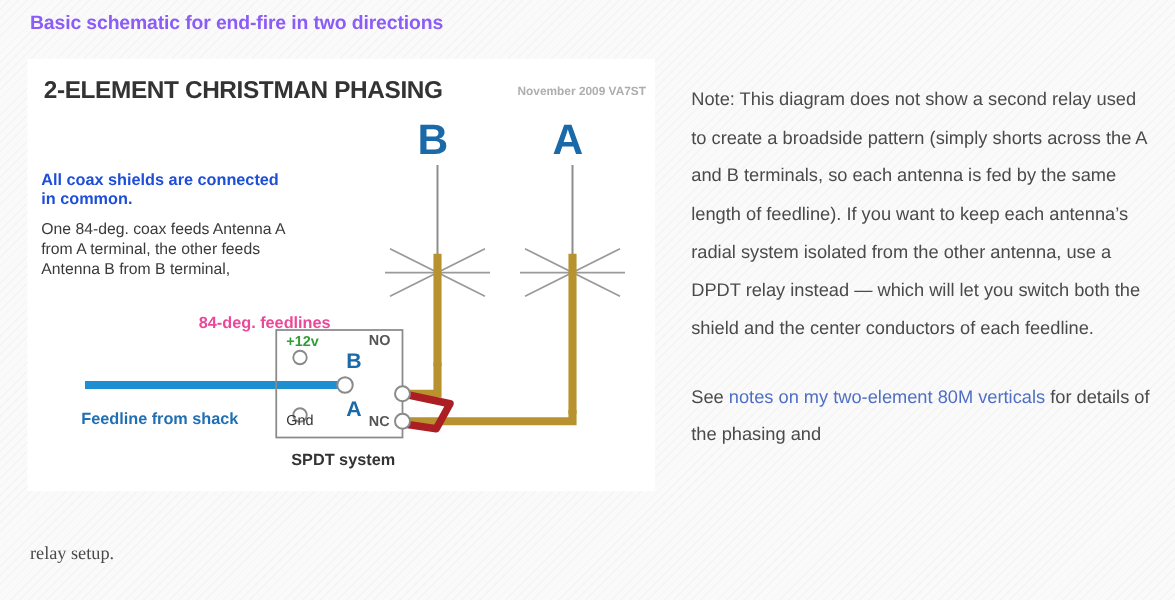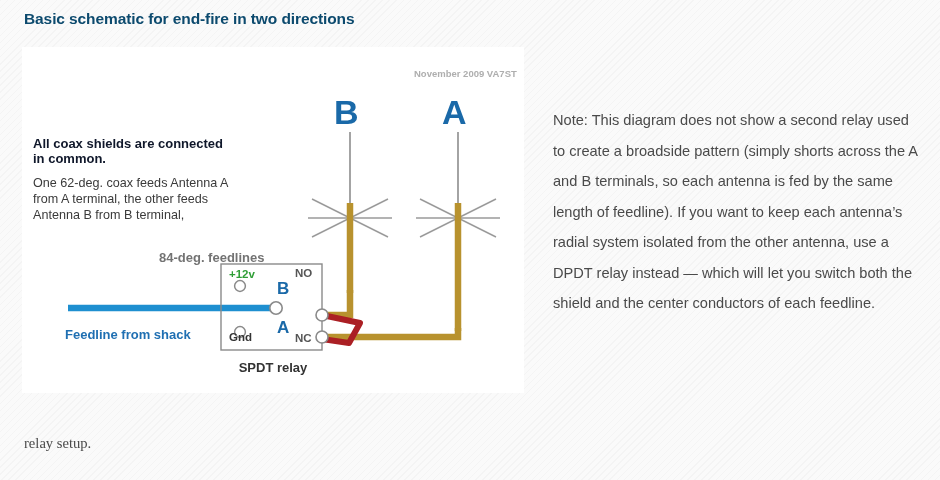--- a/index.html
+++ b/index.html
@@ -21,21 +21,21 @@
     position: relative;
   }
 
   
   #page-title {
     position: absolute;
     left: 24px;
     top: 10px;
     font-size: 15.5px;
     font-weight: bold;
-    color: #0c4a6e;
+    color: #8b5cf6;
     letter-spacing: -0.1px;
     white-space: nowrap;
   }
 
   
   #diagram-card {
     position: absolute;
     left: 22px;
     top: 47px;
     width: 502px;
@@ -65,21 +65,21 @@
   }
 
   
   #coax-note-heading {
     position: absolute;
     left: 11px;
     top: 89px;
     width: 200px;
     font-size: 13px;
     font-weight: bold;
-    color: #0f172a;
+    color: #1d4ed8;
     line-height: 15px;
   }
   #coax-note-body {
     position: absolute;
     left: 11px;
     top: 128px;
     width: 210px;
     font-size: 12.6px;
     color: #3a3a3a;
     line-height: 16px;
@@ -107,21 +107,21 @@
   #ant-letter-b { left: 312px; top: 48px; }
   #ant-letter-a { left: 420px; top: 48px; }
 
   
   #feedline-label {
     position: absolute;
     left: 137px;
     top: 203px;
     font-size: 13px;
     font-weight: bold;
-    color: #737373;
+    color: #ec4899;
     line-height: 15px;
     white-space: nowrap;
   }
 
   
   #phasing-label {
     position: absolute;
     left: 145px;
     top: 292px;
     font-size: 13px;
@@ -137,21 +137,21 @@
     top: 4px;
     font-size: 11.5px;
     font-weight: bold;
     color: #2f9e36;
   }
   #relay-gnd {
     position: absolute;
     left: 8px;
     top: 67px;
     font-size: 11.5px;
-    font-weight: bold;
+    font-weight: normal;
     color: #333333;
   }
   #relay-no {
     position: absolute;
     left: 74px;
     top: 3px;
     font-size: 11.5px;
     font-weight: bold;
     color: #555555;
   }
@@ -202,21 +202,20 @@
 
   
   #note-column {
     position: absolute;
     left: 553px;
     top: 65px;
     width: 370px;
     font-size: 14.6px;
     color: #4a4a4a;
     line-height: 30.5px;
-    margin-top: 40px;
   }
   #note-para-2 {
     margin-top: 24px;
   }
   .note-link {
     color: #4f6fc4;
     text-decoration: none;
     cursor: pointer;
   }
 
@@ -233,26 +232,27 @@
 
   svg { display: block; }
 </style>
 </head>
 <body>
 
 <div id="page-title">Basic schematic for end-fire in two directions</div>
 
 <div id="diagram-card">
 
+  <div id="diagram-title">2-ELEMENT CHRISTMAN PHASING</div>
 
   <div id="diagram-credit">November 2009 VA7ST</div>
 
   <div id="coax-note-heading">All coax shields are connected in common.</div>
 
-  <div id="coax-note-body">One 62-deg. coax feeds Antenna A from A terminal, the other feeds Antenna B from B terminal,</div>
+  <div id="coax-note-body">One 84-deg. coax feeds Antenna A from A terminal, the other feeds Antenna B from B terminal,</div>
 
   <div id="feedline-shack-label">Feedline from shack</div>
 
   <div id="ant-letter-b" class="ant-letter">B</div>
 
   <div id="ant-letter-a" class="ant-letter">A</div>
 
   <div id="feedline-label">84-deg. feedlines</div>
 
 
@@ -296,21 +296,24 @@
 
   <div id="relay-box-wrap">
     <div id="relay-12v">+12v</div>
     <div id="relay-gnd">Gnd</div>
     <div id="relay-no">NO</div>
     <div id="relay-nc">NC</div>
     <div id="relay-b">B</div>
     <div id="relay-a">A</div>
   </div>
 
-  <div id="relay-caption">SPDT relay</div>
+  <div id="relay-caption">SPDT system</div>
 
 </div>
 
 <div id="note-column">
   <div id="note-para-1">Note: This diagram does not show a second relay used to create a broadside pattern (simply shorts across the A and B terminals, so each antenna is fed by the same length of feedline). If you want to keep each antenna’s radial system isolated from the other antenna, use a DPDT relay instead — which will let you switch both the shield and the center conductors of each feedline.</div>
+  <div id="note-para-2">
+    <span>See </span><a class="note-link" href="#">notes on my two-element 80M verticals</a><span> for details of the phasing and</span>
+  </div>
 </div>
 
 <div id="relay-setup-tail">relay setup.</div>
 
 </body></html>

